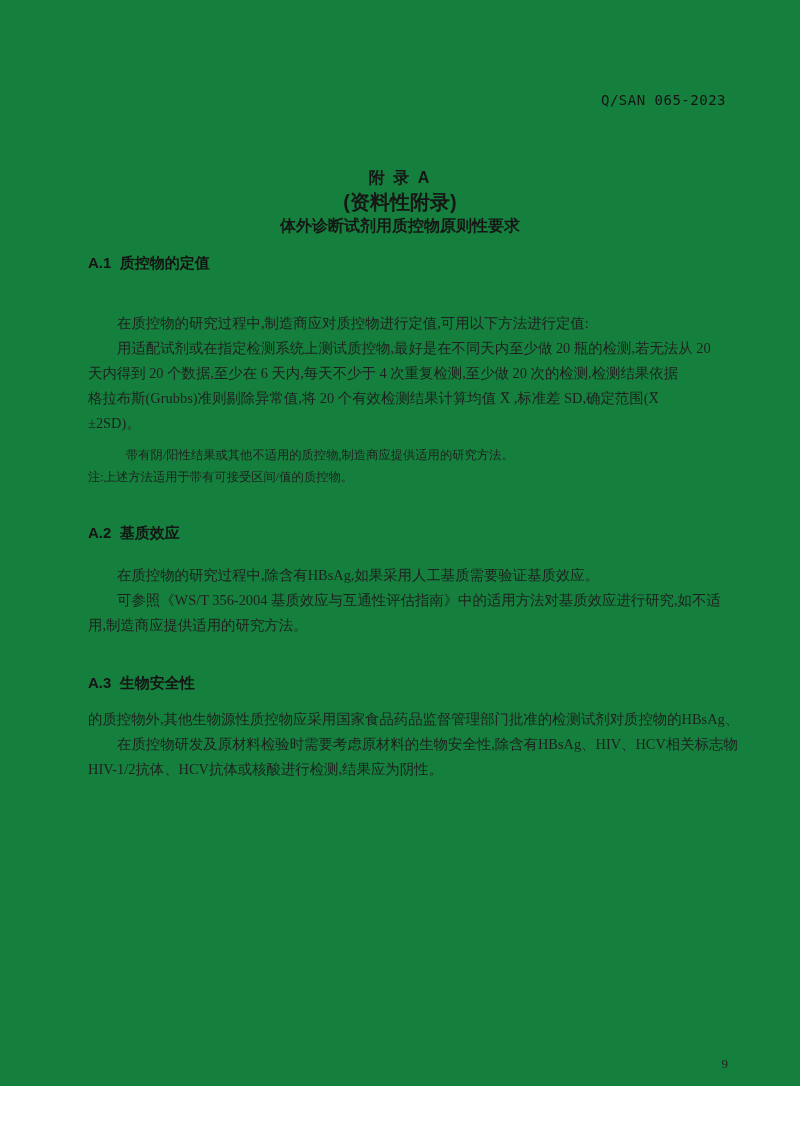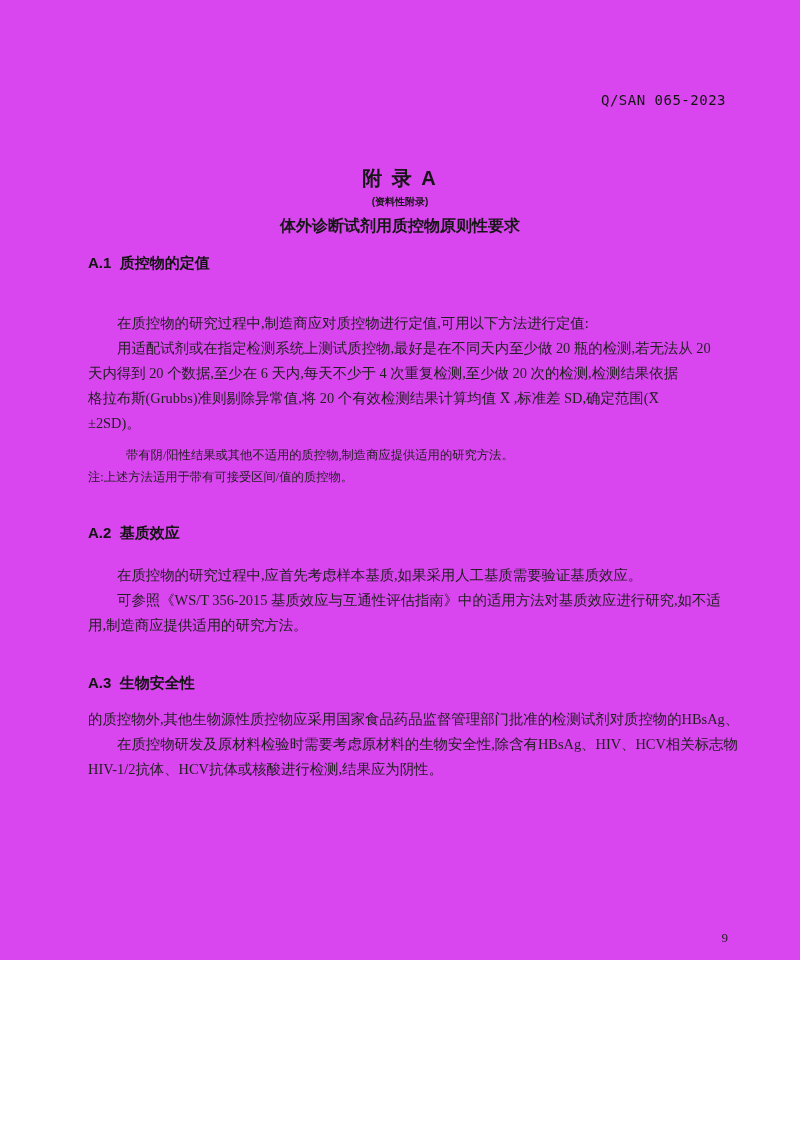--- a/index.html
+++ b/index.html
@@ -3,22 +3,22 @@
 <meta charset="utf-8">
 <style>
   html, body {
     margin: 0;
     padding: 0;
     background: #ffffff;
   }
   .page {
     position: relative;
     width: 800px;
-    height: 960px;
-    background: #d946ef;
+    height: 1086px;
+    background: #15803d;
     color: #1b1b1b;
     overflow: hidden;
   }
   .doc-number {
     position: absolute;
     top: 92px;
     right: 74px;
     font-family: "DejaVu Sans Mono", monospace;
     font-size: 14px;
     letter-spacing: 0.5px;
@@ -28,26 +28,26 @@
     position: absolute;
     top: 166px;
     left: 0;
     right: 0;
     text-align: center;
     font-family: "Liberation Sans", sans-serif;
     font-weight: 700;
     color: #161616;
   }
   .title-l1 {
-    font-size: 20px;
+    font-size: 16px;
     line-height: 24px;
     letter-spacing: 2px;
   }
   .title-l2 {
-    font-size: 10px;
+    font-size: 20px;
     line-height: 24px;
   }
   .title-l3 {
     font-size: 16px;
     line-height: 24px;
   }
   .content {
     position: absolute;
     left: 88px;
     right: 82px;
@@ -137,25 +137,25 @@
     </div>
 
     <div class="note">
       <div class="note-line note-cont">带有阴/阳性结果或其他不适用的质控物,制造商应提供适用的研究方法。</div>
       <div class="note-line">注:上述方法适用于带有可接受区间/值的质控物。</div>
     </div>
 
     <div class="sec-heading heading-gap">A.2  基质效应</div>
 
     <div class="para para-after-heading">
-      <div class="line indent">在质控物的研究过程中,应首先考虑样本基质,如果采用人工基质需要验证基质效应。</div>
+      <div class="line indent">在质控物的研究过程中,除含有HBsAg,如果采用人工基质需要验证基质效应。</div>
     </div>
 
     <div class="para">
-      <div class="line indent">可参照《WS/T 356-2015 基质效应与互通性评估指南》中的适用方法对基质效应进行研究,如不适</div>
+      <div class="line indent">可参照《WS/T 356-2004 基质效应与互通性评估指南》中的适用方法对基质效应进行研究,如不适</div>
       <div class="line">用,制造商应提供适用的研究方法。</div>
     </div>
 
     <div class="sec-heading heading-gap">A.3  生物安全性</div>
 
     <div class="para para-after-heading-sm">
       <div class="line">的质控物外,其他生物源性质控物应采用国家食品药品监督管理部门批准的检测试剂对质控物的HBsAg、</div>
       <div class="line indent">在质控物研发及原材料检验时需要考虑原材料的生物安全性,除含有HBsAg、HIV、HCV相关标志物</div>
       <div class="line">HIV-1/2抗体、HCV抗体或核酸进行检测,结果应为阴性。</div>
     </div>

